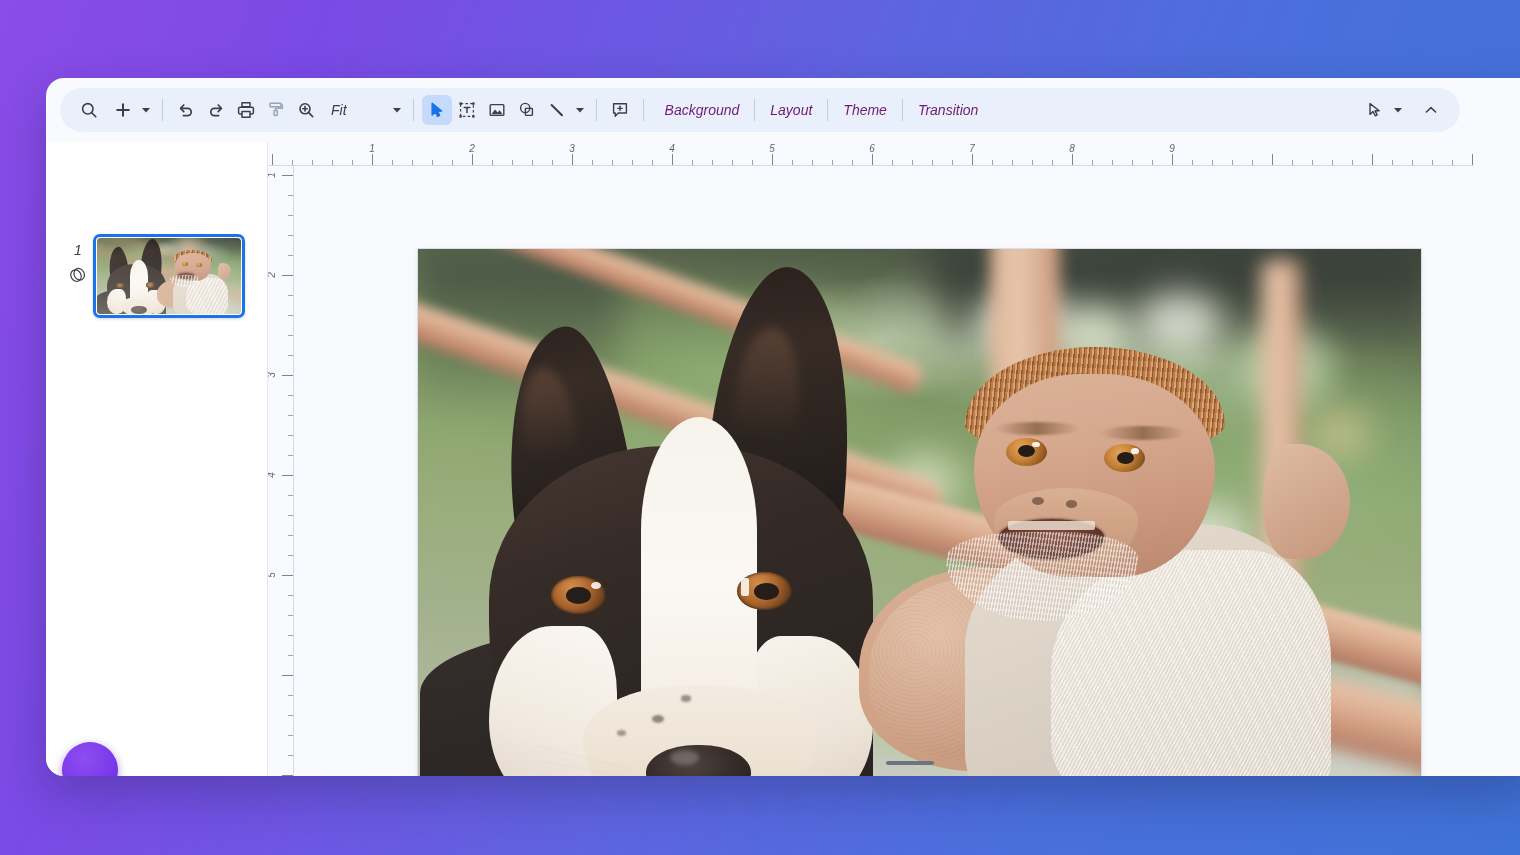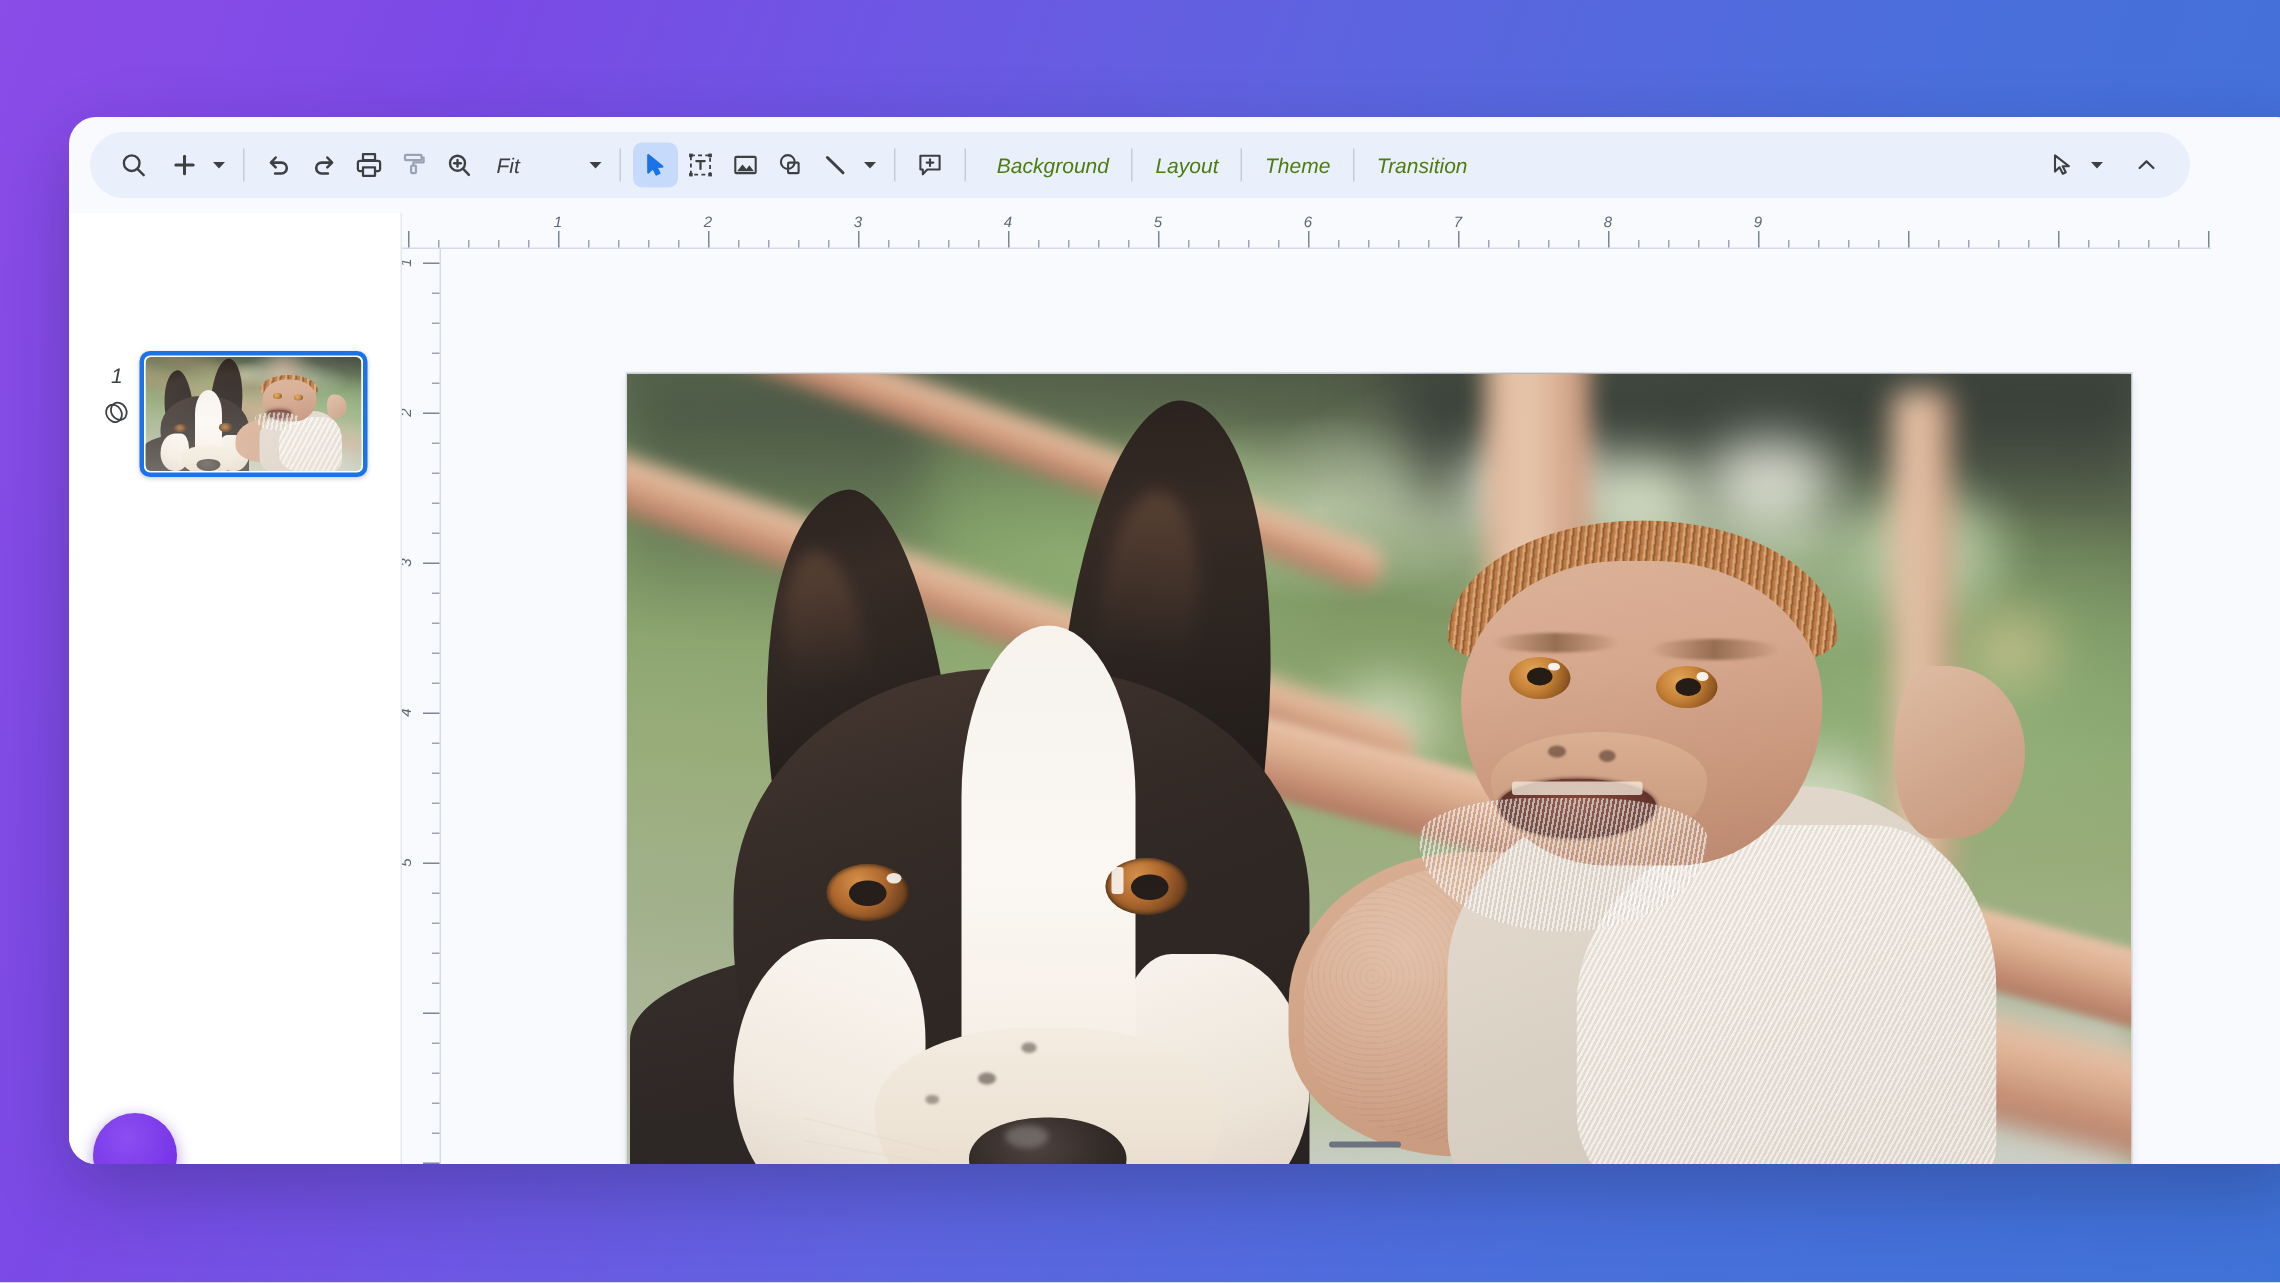--- a/index.html
+++ b/index.html
@@ -84,21 +84,21 @@
   #zoom-level-label {
     font-size: 14px;
     color: #3c4043;
     padding: 0 6px 0 10px;
     white-space: nowrap;
     cursor: pointer;
   }
 
   .tb-menu-item {
     font-size: 14px;
-    color: #4d7c0f;
+    color: #701a75;
     padding: 5px 13px;
     border-radius: 5px;
     cursor: pointer;
     white-space: nowrap;
   }
 
   #toolbar-spacer { flex: 1 1 auto; }
 
   
   #slide-panel {

